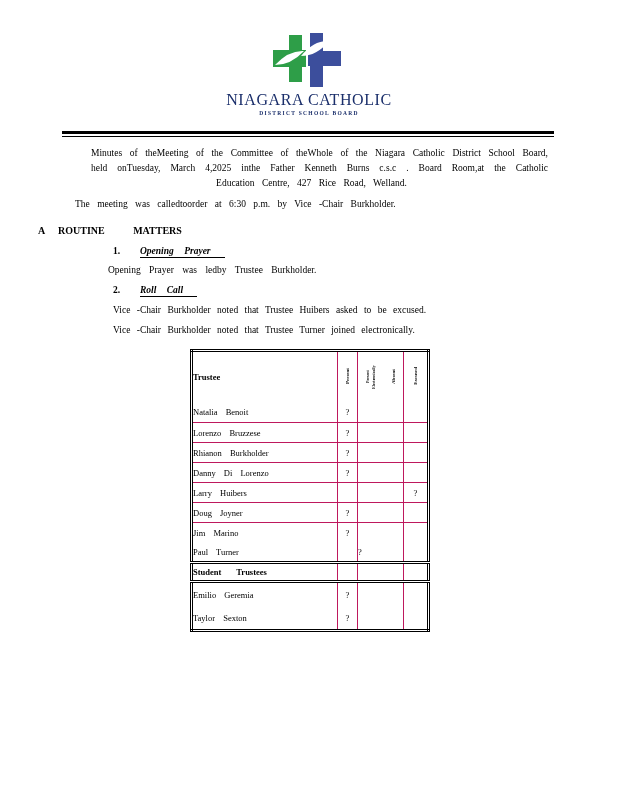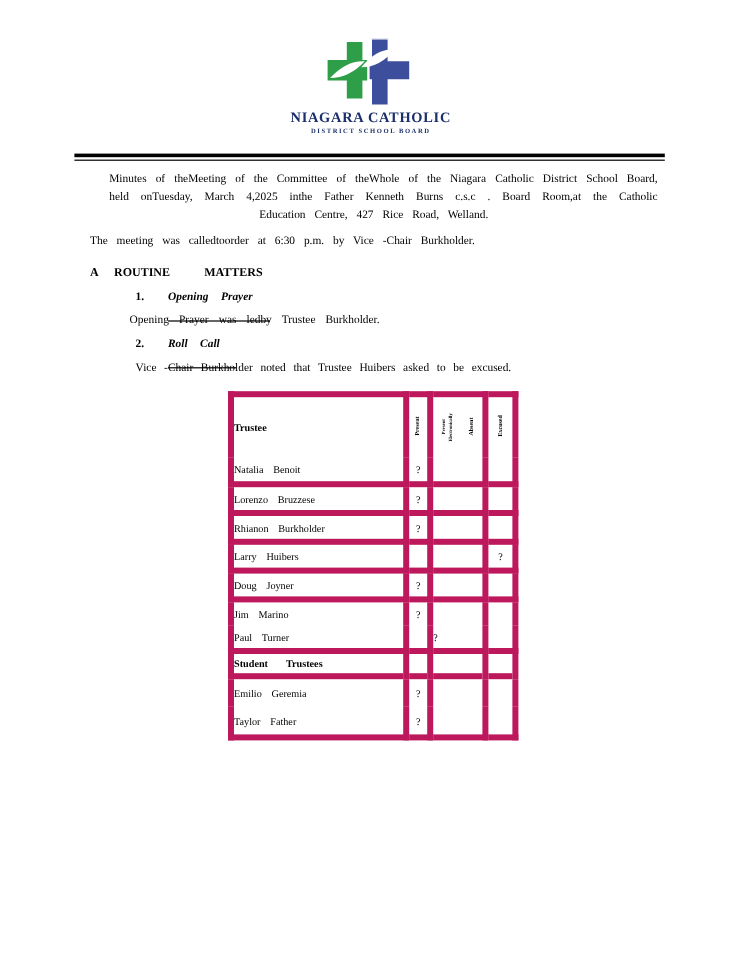--- a/index.html
+++ b/index.html
@@ -3,48 +3,48 @@
 <meta charset="utf-8">
 <style>
   html,body { margin:0; padding:0; background:#ffffff; }
   .page {
     position:relative; width:618px; height:800px; background:#ffffff;
     font-family:"Liberation Serif", serif; color:#000; overflow:hidden;
   }
   
   .logo-wrap { padding-top:32px; text-align:center; }
   .logo-wrap svg { display:block; margin:0 auto; }
-  .org-name { font-size:12px; font-weight:bold; letter-spacing:0.6px; color:#1b2f6b; margin-top:1px; }
+  .org-name { font-size:16px; font-weight:normal; letter-spacing:0.6px; color:#1b2f6b; margin-top:1px; }
   .org-sub  { font-size:5.5px; font-weight:bold; letter-spacing:1.3px; color:#1b2f6b; margin-top:1px; }
   
   .titles { text-align:center; margin-top:20px; }
   .title-line { font-size:12.5px; font-weight:bold; word-spacing:13px; line-height:19px; }
   .t1 { transform:translateX(-8px); }
   .t2 { transform:translateX(-25px); }
   .date-line { font-size:12.5px; font-weight:bold; word-spacing:16px; margin-top:9px; transform:translateX(-6px); }
   
   .rule { margin:15px 64px 0 62px; height:2px; border-top:3px solid #000; border-bottom:1px solid #000; }
   
   .body-block { margin-left:75px; width:473px; font-size:9.5px; line-height:15px; }
   .p1 { margin-top:9px; }
   .jline { text-align:justify; text-align-last:justify;margin-left:16px; }
   .lline { word-spacing:5px;text-align:center; }
   .p2 { margin-top:6px; word-spacing:5px; }
   
-  .sec-head { margin:13px 0 0 75px; font-size:10px; font-weight:bold; }
+  .sec-head { margin:13px 0 0 38px; font-size:10px; font-weight:bold; }
   .sec-label { display:inline-block; width:20px; }
   .sec-title { word-spacing:26px; }
   .item-title { margin:10px 0 0 113px; font-size:9.5px; }
   .item-num { display:inline-block; width:27px; font-weight:bold; }
-  .item-name { font-weight:bold; font-style:italic; word-spacing:8px; border-bottom:1px solid #000; padding-right:14px; padding-bottom:14px;text-align:right; }
+  .item-name { font-weight:bold; font-style:italic; word-spacing:8px; border-bottom:1px solid #000; padding-right:14px; padding-bottom:1px;text-align:right; }
   .item-body { margin:9px 0 0 95px; font-size:9.5px; word-spacing:6px;padding-left:13px; }
   .rc-body { margin:10px 0 0 113px; font-size:9.5px; word-spacing:4px; }
   
   .roll { border-collapse:collapse; border:3px double #000; margin:14px 0 0 190px; table-layout:fixed; }
-  .roll td { border:5px solid #be185d; padding:0; font-size:8.5px; overflow:hidden; }
+  .roll td { border:1px solid #be185d; padding:0; font-size:8.5px; overflow:hidden; }
   .c-name { width:146px; } .c-p { width:20px; } .c-pe { width:46px; } .c-ex { width:25px; }
   .name { padding-left:5px; word-spacing:6px; }
   .thead { font-weight:bold; font-size:9px; vertical-align:middle; }
   .r-head td { height:50px; border-bottom-style:hidden; }
   .r-natalia td { border-top-style:hidden; }
   .r-std td { height:19px; }
   .r-natalia td { height:20px; }
   .r-jim td { border-bottom-style:hidden; }
   .r-paul td { border-top-style:hidden; }
   .r-student td { height:16px; border-top:3px double #000; border-bottom:3px double #000; font-weight:bold; }
@@ -93,20 +93,21 @@
 
   <div class="item-title">
     <span class="item-num">1.</span><span class="item-name">Opening Prayer</span>
   </div>
   <div class="item-body">Opening Prayer was ledby Trustee Burkholder.</div>
 
   <div class="item-title">
     <span class="item-num">2.</span><span class="item-name">Roll Call</span>
   </div>
   <div class="rc-body">Vice -Chair Burkholder noted that Trustee Huibers asked to be excused.</div>
+  <div class="rc-body">Vice -Chair Burkholder noted that Trustee Turner joined electronically.</div>
 
   <table class="roll">
     <colgroup>
         <col class="c-name">
         <col class="c-p">
         <col class="c-pe">
         <col class="c-ex">
       </colgroup>
     <tbody>
         <tr class="r-head">
@@ -136,20 +137,26 @@
       <td class="mk mk-l"></td>
       <td class="mk"></td>
     </tr>
     <tr class="r-std">
       <td class="name">Rhianon Burkholder</td>
       <td class="mk">?</td>
       <td class="mk mk-l"></td>
       <td class="mk"></td>
     </tr>
     <tr class="r-std">
+      <td class="name">Danny Di Lorenzo</td>
+      <td class="mk">?</td>
+      <td class="mk mk-l"></td>
+      <td class="mk"></td>
+    </tr>
+    <tr class="r-std">
       <td class="name">Larry Huibers</td>
       <td class="mk"></td>
       <td class="mk mk-l"></td>
       <td class="mk">?</td>
     </tr>
     <tr class="r-std">
       <td class="name">Doug Joyner</td>
       <td class="mk">?</td>
       <td class="mk mk-l"></td>
       <td class="mk"></td>
@@ -172,21 +179,21 @@
       <td class="mk mk-l"></td>
       <td class="mk"></td>
     </tr>
     <tr class="r-stud1">
       <td class="name">Emilio Geremia</td>
       <td class="mk">?</td>
       <td class="mk mk-l"></td>
       <td class="mk"></td>
     </tr>
     <tr class="r-stud2">
-      <td class="name">Taylor Father</td>
+      <td class="name">Taylor Sexton</td>
       <td class="mk">?</td>
       <td class="mk mk-l"></td>
       <td class="mk"></td>
     </tr>
   </tbody>
     </table>
 
 </div>
 
 </body></html>

